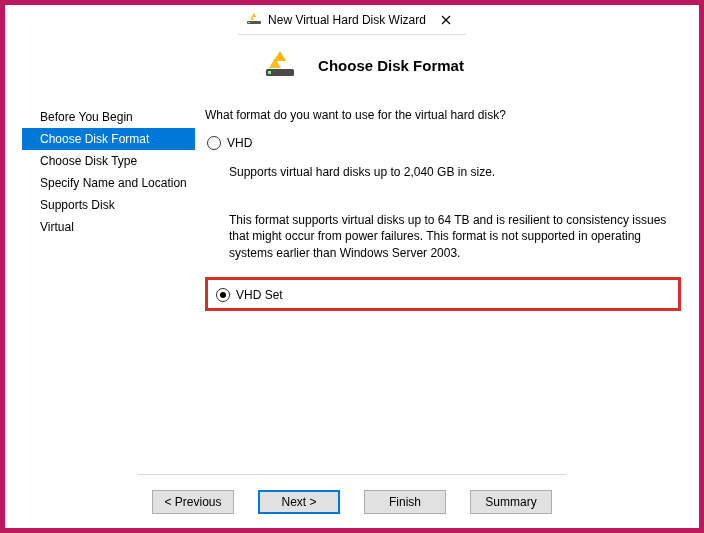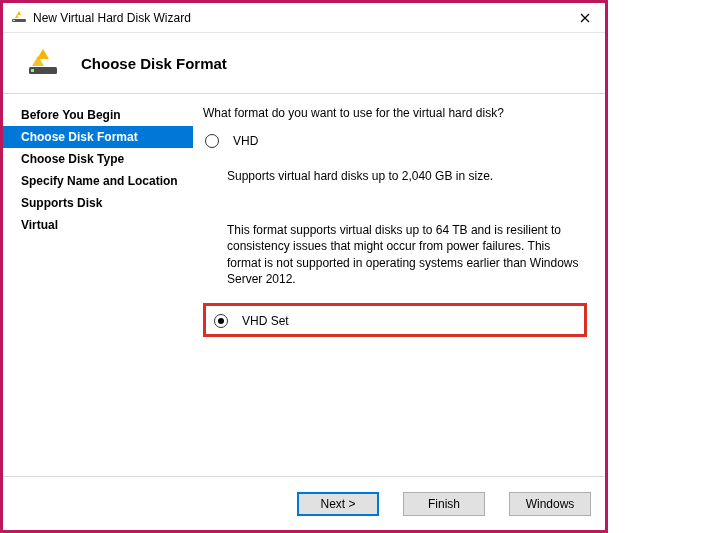--- a/index.html
+++ b/index.html
@@ -4,27 +4,28 @@
 <style>
   * { box-sizing: border-box; }
   body {
     margin: 0;
     font-family: "Segoe UI", Tahoma, sans-serif;
     font-size: 12px;
     background: #fff;
     color: #000;
   }
   .window {
-    width: 608px;
+    width: 704px;
     height: 533px;
-    border: 3px solid #be185d;
+    border: 5px solid #be185d;
     position: relative;
     display: flex;
     flex-direction: column;
     background: #fff;
+    align-items: center;
   }
   .titlebar {
     height: 30px;
     display: flex;
     align-items: center;
     padding: 0 0 0 8px;
     border-bottom: 1px solid #e5e5e5;
   }
   .titlebar .app-icon {
     width: 16px; height: 16px;
@@ -66,22 +67,21 @@
     background: #d9d9d9;
     margin: 0 0 0 0;
   }
   .body {
     flex: 1;
     display: flex;
     overflow: hidden;
   }
   .sidebar {
     width: 190px;
-    padding: 10px 0 0 0;
-    font-weight: bold;
+    padding: 10px 0 0 17px;
   }
   .step {
     padding: 4px 8px 4px 18px;
     font-size: 12px;
     cursor: pointer;
     white-space: nowrap;
   }
   .step.active {
     background: #0078d7;
     color: #fff;
@@ -94,21 +94,21 @@
   .prompt {
     margin-bottom: 12px;
   }
   .option {
     margin-bottom: 10px;
     padding: 2px 2px 6px 2px;
   }
   .option .row {
     display: flex;
     align-items: center;
-    gap: 14px;
+    gap: 6px;
   }
   .option .radio {
     width: 14px; height: 14px;
     border: 1px solid #333;
     border-radius: 50%;
     display: inline-flex;
     align-items: center;
     justify-content: center;
     flex: 0 0 14px;
   }
@@ -116,21 +116,21 @@
     width: 6px; height: 6px;
     border-radius: 50%;
     background: #000;
     display: none;
   }
   .option.selected .radio .dot { display: block; }
   .option .label {
     font-size: 12px;
   }
   .option .desc {
-    margin: 20px 0 0 22px;
+    margin: 14px 0 0 22px;
     font-size: 12px;
     line-height: 1.35;
     color: #000;
   }
   .highlight {
     border: 3px solid #d93025;
     padding: 6px 6px 0 6px;
     margin-top: 4px;
   }
   .footer {
@@ -151,21 +151,21 @@
     display: inline-flex;
     align-items: center;
     justify-content: center;
     cursor: pointer;
     padding: 0 10px;
   }
   .btn.primary {
     border: 2px solid #0078d7;
     background: #e1e1e1;
   }
-  .btn + .btn { margin-left: 16px; font-weight: bold; }
+  .btn + .btn { margin-left: 16px; }
   .spacer { width: 8px; }
 </style>
 </head>
 <body>
 
 <div class="window">
 
   <div class="titlebar">
     <span class="app-icon">
       <svg width="16" height="16" viewBox="0 0 16 16">
@@ -212,38 +212,39 @@
 
       <div class="option">
         <div class="row">
           <span class="radio"></span>
           <span class="label">VHD</span>
         </div>
         <div class="desc">Supports virtual hard disks up to 2,040 GB in size.</div>
       </div>
 
       <div class="option">
-        <div class="desc">This format supports virtual disks up to 64 TB and is resilient to consistency issues that might occur from power failures. This format is not supported in operating systems earlier than Windows Server 2012.</div>
+        <div class="desc">This format supports virtual disks up to 64 TB and is resilient to consistency issues that might occur from power failures. This format is not supported in operating systems earlier than Windows Server 2003.</div>
       </div>
 
       <div class="highlight">
         <div class="option selected" style="margin-bottom:0;">
           <div class="row">
             <span class="radio">
                 <span class="dot"></span>
               </span>
             <span class="label">VHD Set</span>
           </div>
         </div>
       </div>
 
     </div>
   </div>
 
   <div class="footer">
+    <div class="btn">&lt; Previous</div>
     <div class="btn primary">Next &gt;</div>
     <div class="spacer"></div>
     <div class="btn">Finish</div>
     <div class="spacer"></div>
-    <div class="btn">Windows</div>
+    <div class="btn">Summary</div>
   </div>
 
 </div>
 
 </body></html>

